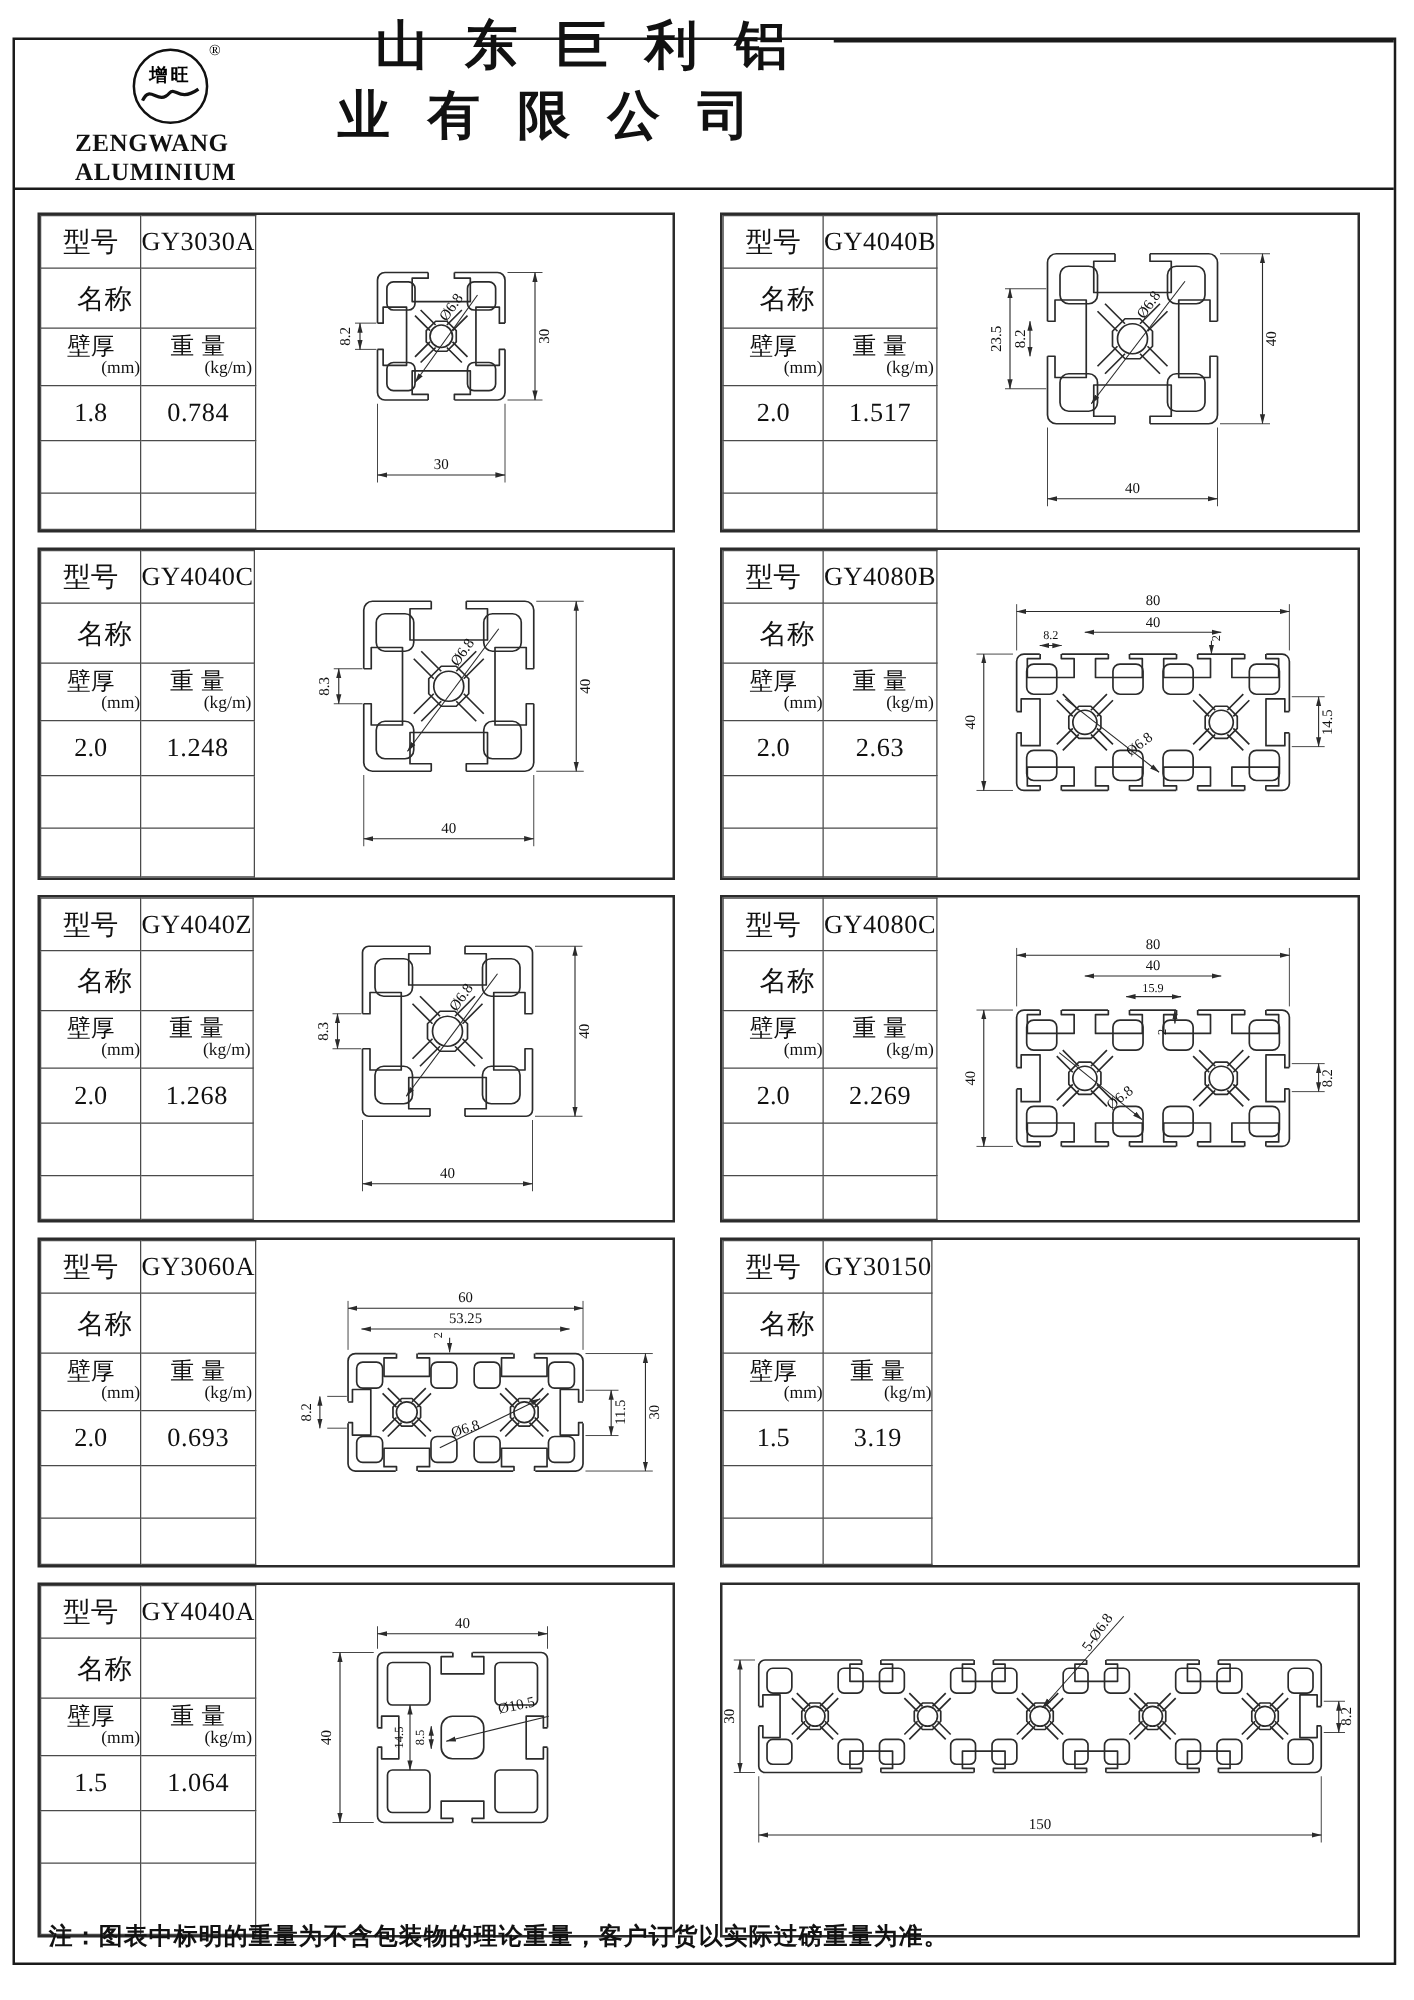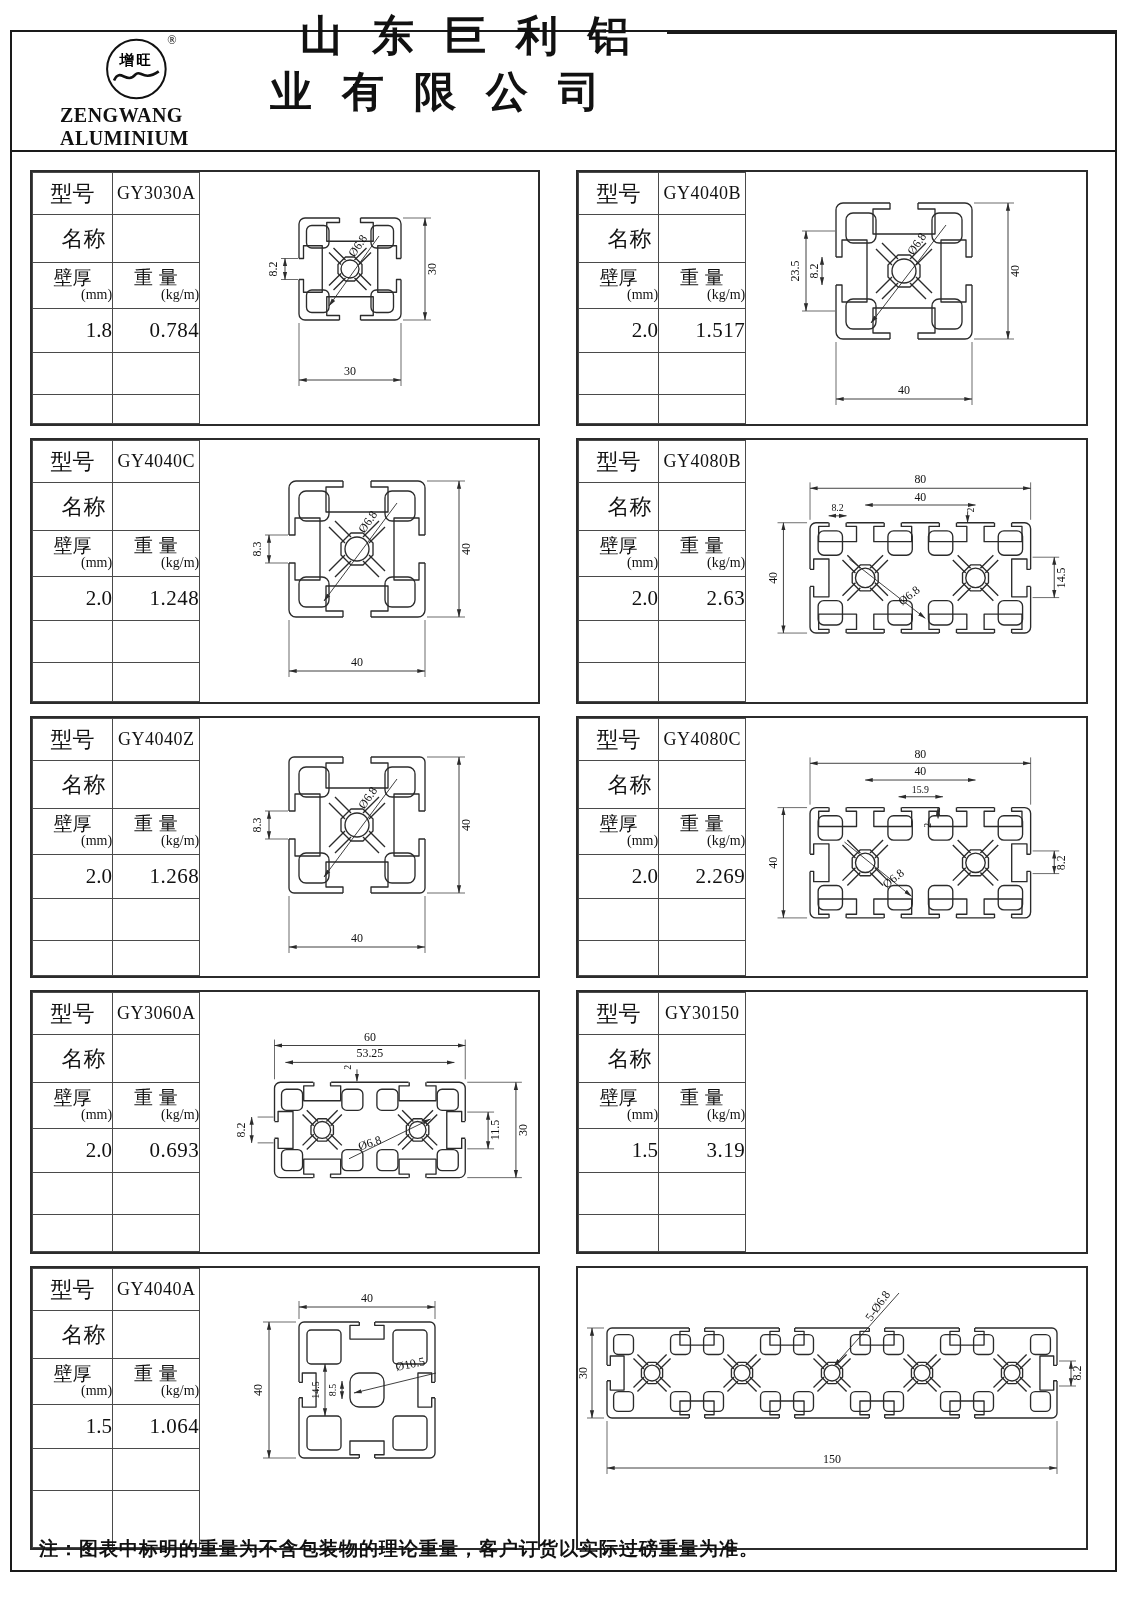--- a/index.html
+++ b/index.html
@@ -20,27 +20,27 @@
   
   .grid { position:absolute; left:18px; top:138px;
           display:grid; grid-template-columns:510px 512px;
           grid-template-rows:256px 266px 262px 264px 284px;
           column-gap:36px; row-gap:12px; }
   .cell { border:2px solid #2b2b2b; display:flex; background:#fff; }
   .spec { border-collapse:collapse; width:162px; align-self:stretch; }
   .spec th,.spec td { border:1.6px solid #4a4a4a; padding:0; text-align:center; vertical-align:middle;
                       font-weight:normal; }
   .spec th { width:57px; font-size:21px; }
-  .spec td { width:103px; font-size:18px; letter-spacing:0.5px; }
+  .spec td { width:103px; font-size:21px; letter-spacing:0.5px; }
   .spec .r1 { height:42px; } .spec .r1 th { font-size:22px; }
   .spec .r2 { height:48px; } .spec .r2 th { font-size:22px;padding-left:22px; }
   .spec .r3 { height:46px; }
   .spec .r3 th,.spec .r3 td { font-size:19px; line-height:1.05;text-align:center; }
   .spec .unit { display:block; font-size:14px; letter-spacing:0;margin-left:48px; }
-  .spec .r4 { height:44px; } .spec .r4 th,.spec .r4 td { font-size:21px;text-align:right; }
+  .spec .r4 { height:44px; } .spec .r4 th,.spec .r4 td { font-size:21px; }
   .spec .r5 { height:42px; }
   .draw { flex:1; display:flex; align-items:center; justify-content:center; overflow:hidden; }
   
   .ln { fill:none; stroke:#2b2b2b; stroke-width:1.35; stroke-linejoin:round; vector-effect:non-scaling-stroke; }
   .erase { fill:#ffffff; stroke:none; }
   .dim  { stroke:#2b2b2b; stroke-width:0.9; fill:none; }
   .ext  { stroke:#2b2b2b; stroke-width:0.7; fill:none; }
   .dtx  { font-size:12px; fill:#111; text-anchor:middle; font-family:"Liberation Serif","DejaVu Serif",serif; }
   .dts  { font-size:10px; fill:#111; text-anchor:middle; font-family:"Liberation Serif","DejaVu Serif",serif; }
   

